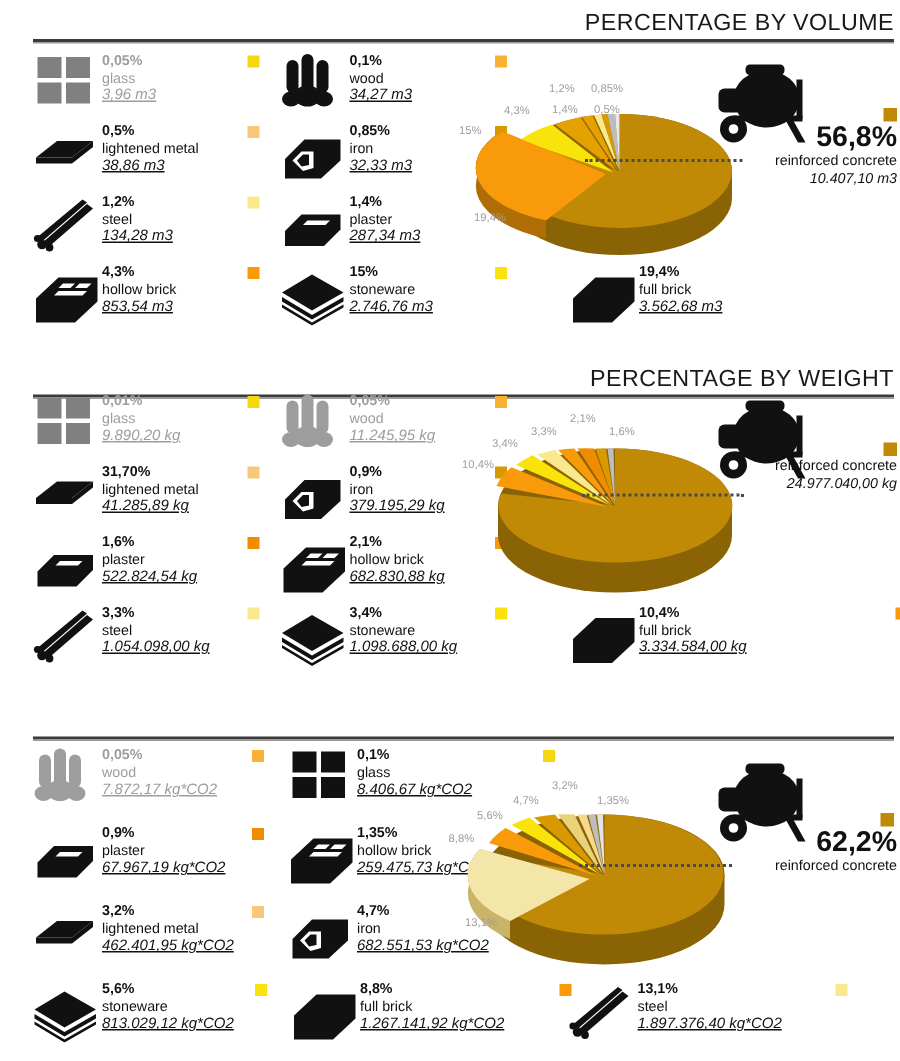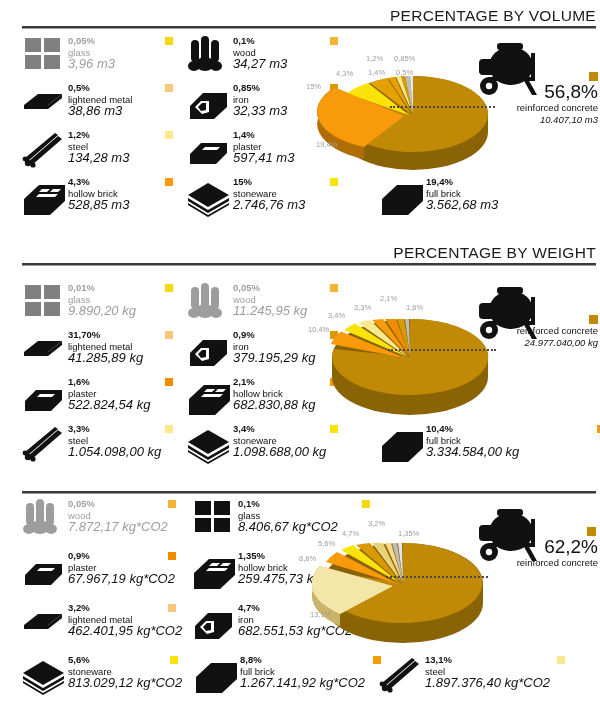--- a/index.html
+++ b/index.html
@@ -25,36 +25,36 @@
   .body{position:relative;}
 
   
   .legend{position:absolute;left:22px;top:0;width:330px;}
   .lrow{display:flex;height:47px;}
   .item{display:flex;align-items:flex-start;width:165px;position:relative;}
   .ico{width:46px;height:42px;flex:0 0 46px;position:relative;}
   .txt{padding-top:1px;}
   .pc{font-size:9.5px;font-weight:bold;line-height:11.5px;color:#111;}
   .nm{font-size:9.5px;line-height:11.5px;color:#111;}
-  .vl{font-size:13px;line-height:11.5px;color:#111;font-style:italic;}
+  .vl{font-size:10px;line-height:11.5px;color:#111;font-style:italic;text-decoration:underline;}
   .muted .pc,.muted .nm,.muted .vl{color:#9d9d9d;}
   .sw{position:absolute;width:8px;height:8px;top:3px;right:14px;}
 
   
   .legend3{position:absolute;left:22px;width:560px;}
 
   
   .pieblock{position:absolute;}
   .pie-svg{position:absolute;left:0;top:0;}
   .plab{
     position:absolute;font-size:7.5px;color:#9d9d9d;white-space:nowrap;
   }
   .mixer{position:absolute;}
   .callout{position:absolute;text-align:right;}
-  .co-pc{font-size:19px;font-weight:normal;color:#111;line-height:20px;}
+  .co-pc{font-size:19px;font-weight:bold;color:#111;line-height:20px;}
   .co-nm{font-size:9.5px;color:#111;line-height:12px;}
   .co-vl{font-size:9.5px;color:#111;font-style:italic;line-height:12px;}
   .co-sw{position:absolute;width:9px;height:9px;}
   .leader{position:absolute;border-top:2px dotted #4a4a4a;height:0;}
 
   svg{display:block;}
 </style>
 </head>
 <body>
 
@@ -172,21 +172,21 @@
               <svg width="46" height="42" viewBox="0 0 46 42">
                   <g fill="#111">
                 <polygon points="3,26 14,15 40,15 40,25 29,36 3,36"></polygon>
                 <polygon points="18,19 33,19 30,22 15,22" fill="#fff"></polygon>
               </g>
                 </svg>
             </div>
             <div class="txt">
               <div class="pc">1,4%</div>
               <div class="nm">plaster</div>
-              <div class="vl">597,41 m3</div>
+              <div class="vl">287,34 m3</div>
             </div>
             <span class="sw" style="background:#E5A100"></span>
           </div>
         </div>
       </div>
 
       <div class="legend3" style="top:141px;">
         <div class="lrow">
           <div class="item">
             <div class="ico">
@@ -195,21 +195,21 @@
                 <polygon points="2,24 17,10 43,10 43,26 28,40 2,40"></polygon>
                 <polygon points="20,14 28,14 25,17 17,17" fill="#fff"></polygon>
                 <polygon points="31,14 39,14 36,17 28,17" fill="#fff"></polygon>
                 <polygon points="17,19 36,19 33,22 14,22" fill="#fff"></polygon>
               </g>
                 </svg>
             </div>
             <div class="txt">
               <div class="pc">4,3%</div>
               <div class="nm">hollow brick</div>
-              <div class="vl">528,85 m3</div>
+              <div class="vl">853,54 m3</div>
             </div>
             <span class="sw" style="background:#F89A09"></span>
           </div>
           <div class="item">
             <div class="ico">
               <svg width="46" height="42" viewBox="0 0 46 42">
                   <g fill="#111">
                 <polygon points="21,8 42,20 21,32 1,20"></polygon>
                 <polygon points="1,23 21,35 42,23 42,26 21,38 1,26"></polygon>
                 <polygon points="1,28 21,40 42,28 42,30 21,42 1,30"></polygon>
@@ -305,21 +305,21 @@
       </div>
     </div>
   </div>
 
   <div class="section" style="position:absolute;left:0;top:237px;width:600px;height:228px;">
     <div class="sec-head" style="position:absolute;left:0;top:0;width:600px;">
       <div class="sec-title">PERCENTAGE BY WEIGHT</div>
       <div class="rule"></div>
     </div>
 
-    <div class="body" style="position:absolute;left:0;top:44px;width:538px;height:196px;">
+    <div class="body" style="position:absolute;left:0;top:24px;width:538px;height:196px;">
       <div class="legend">
         <div class="lrow">
           <div class="item muted">
             <div class="ico">
               <svg width="46" height="42" viewBox="0 0 46 42">
                   <g fill="#808080">
                 <rect x="3" y="4" width="16" height="14"></rect>
                     <rect x="22" y="4" width="16" height="14"></rect>
                 <rect x="3" y="21" width="16" height="14"></rect>
                     <rect x="22" y="21" width="16" height="14"></rect>
@@ -760,21 +760,21 @@
             <rect x="4" y="18" width="16" height="16" rx="4"></rect>
             <rect x="14" y="36" width="46" height="4"></rect>
             <circle cx="14" cy="45" r="9"></circle>
             <circle cx="14" cy="45" r="3.2" fill="#fff"></circle>
             <polygon points="52,36 62,54 57,54 48,38"></polygon>
             <rect x="56" y="12" width="4" height="26"></rect>
           </g>
             </svg>
         </div>
 
-        <div class="callout" style="left:152px;top:30px;width:146px;">
+        <div class="callout" style="left:152px;top:45px;width:146px;">
           <div class="co-pc">62,2%</div>
           <div class="co-nm">reinforced concrete</div>
           <span class="co-sw" style="background:#C08A06;right:2px;top:-10px;"></span>
         </div>
       </div>
     </div>
   </div>
 
 </div>
 

